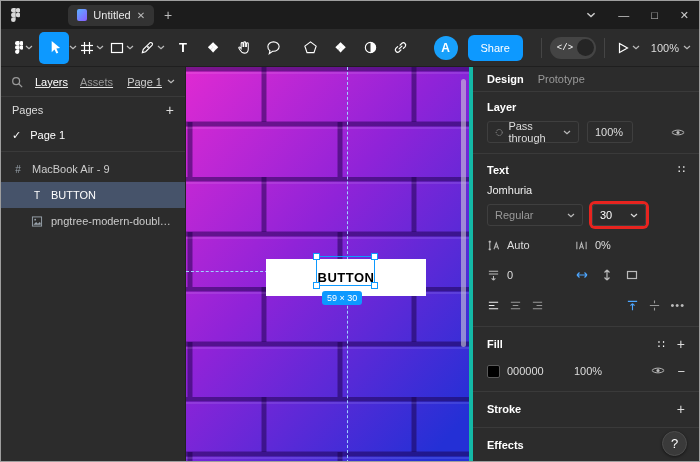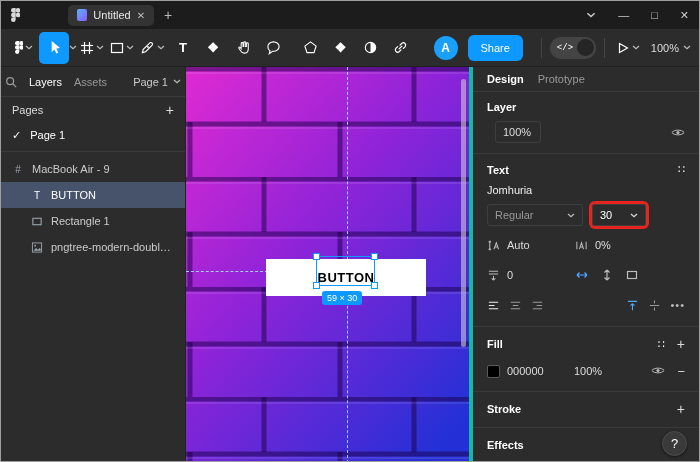--- a/index.html
+++ b/index.html
@@ -29,21 +29,21 @@
   .devpill { width:46px; height:22px; border-radius:12px; background:#444; display:flex; align-items:center; justify-content:space-between; padding:2px 2px 2px 7px; }
   .devcode { color:#fff; font-size:9px; font-family:"Liberation Mono", monospace; }
   .devknob { width:17px; height:17px; border-radius:50%; background:#252525; }
   .zoom { display:flex; align-items:center; gap:4px; color:#ddd; margin-left:8px; }
 
   
   .main { display:flex; height:396px; }
 
   
   .sidebar { width:185px; background:#2c2c2c; border-right:1px solid #222; display:flex; flex-direction:column; }
-  .side-tabs { height:30px; display:flex; align-items:center; gap:12px; padding:0 4px; border-bottom:1px solid #3a3a3a; }
+  .side-tabs { height:30px; display:flex; align-items:center; gap:12px; padding:0 10px; border-bottom:1px solid #3a3a3a;text-decoration:underline; }
   .side-tabs .active { color:#fff; }
   .side-tabs .dim { color:#999; }
   .pageselect { margin-left:auto; display:flex; align-items:center; gap:5px; color:#ccc; }
   .sec-row { height:26px; display:flex; align-items:center; padding:0 11px; color:#ddd; }
   .sec-row .plus { margin-left:auto; color:#ddd; font-size:14px; }
   .page-item { height:24px; display:flex; align-items:center; gap:9px; padding:0 11px; color:#fff; }
   .sb-divider { border-top:1px solid #3a3a3a; margin:4px 0; }
   .layer-row { height:26px; display:flex; align-items:center; gap:8px; padding:0 11px; color:#ccc; }
   .layer-row .licon { color:#9aa4ad; width:12px; text-align:center; font-size:10px; flex:none; }
   .layer-row.child { padding-left:30px; }
@@ -278,26 +278,20 @@
       <div class="layer-row">
         <span class="licon">#</span>
         <span class="truncate">MacBook Air - 9</span>
       </div>
       <div class="layer-row child selected">
         <span class="licon">T</span>
         <span class="truncate">BUTTON</span>
       </div>
       <div class="layer-row child">
         <svg class="licon" width="11" height="11" viewBox="0 0 12 12">
-            <rect x="1.5" y="2.5" width="9" height="7" fill="none" stroke="#9aa4ad" stroke-width="1.2"></rect>
-          </svg>
-        <span class="truncate">Rectangle 1</span>
-      </div>
-      <div class="layer-row child">
-        <svg class="licon" width="11" height="11" viewBox="0 0 12 12">
             <rect x="1" y="1" width="10" height="10" fill="none" stroke="#9aa4ad"></rect>
             <circle cx="4" cy="4" r="1" fill="#9aa4ad"></circle>
             <path d="M2 9.5l3-3 2 2 2-2 1 1v2z" fill="#9aa4ad"></path>
           </svg>
         <span class="truncate">pngtree-modern-double-color...</span>
       </div>
     </div>
 
     <div class="canvas">
       <svg class="wall" width="100%" height="100%" preserveAspectRatio="none">
@@ -346,20 +340,29 @@
       <div class="panel-tabs">
         <span class="active">Design</span>
         <span class="dim">Prototype</span>
       </div>
 
       <div class="psec">
         <div class="psec-title">
             <span>Layer</span>
           </div>
         <div class="prow">
+          <div class="fselect blend">
+            <svg width="11" height="11" viewBox="0 0 14 14">
+                <circle cx="7" cy="7" r="5" fill="none" stroke="#bbb" stroke-width="1.2" stroke-dasharray="2 1.6"></circle>
+              </svg>
+            <span>Pass through</span>
+            <svg class="chev" width="8" height="5" viewBox="0 0 8 5">
+                <path d="M1 1l3 2.8L7 1" fill="none" stroke="#bbb" stroke-width="1.2"></path>
+              </svg>
+          </div>
           <div class="fselect opacity-box">
             <span>100%</span>
           </div>
           <span class="eye">
             <svg width="14" height="9" viewBox="0 0 16 10">
                 <path d="M1 5c2.5-3.6 11.5-3.6 14 0-2.5 3.6-11.5 3.6-14 0z" fill="none" stroke="#bbb" stroke-width="1.1"></path>
                 <circle cx="8" cy="5" r="1.8" fill="#bbb"></circle>
               </svg>
           </span>
         </div>

